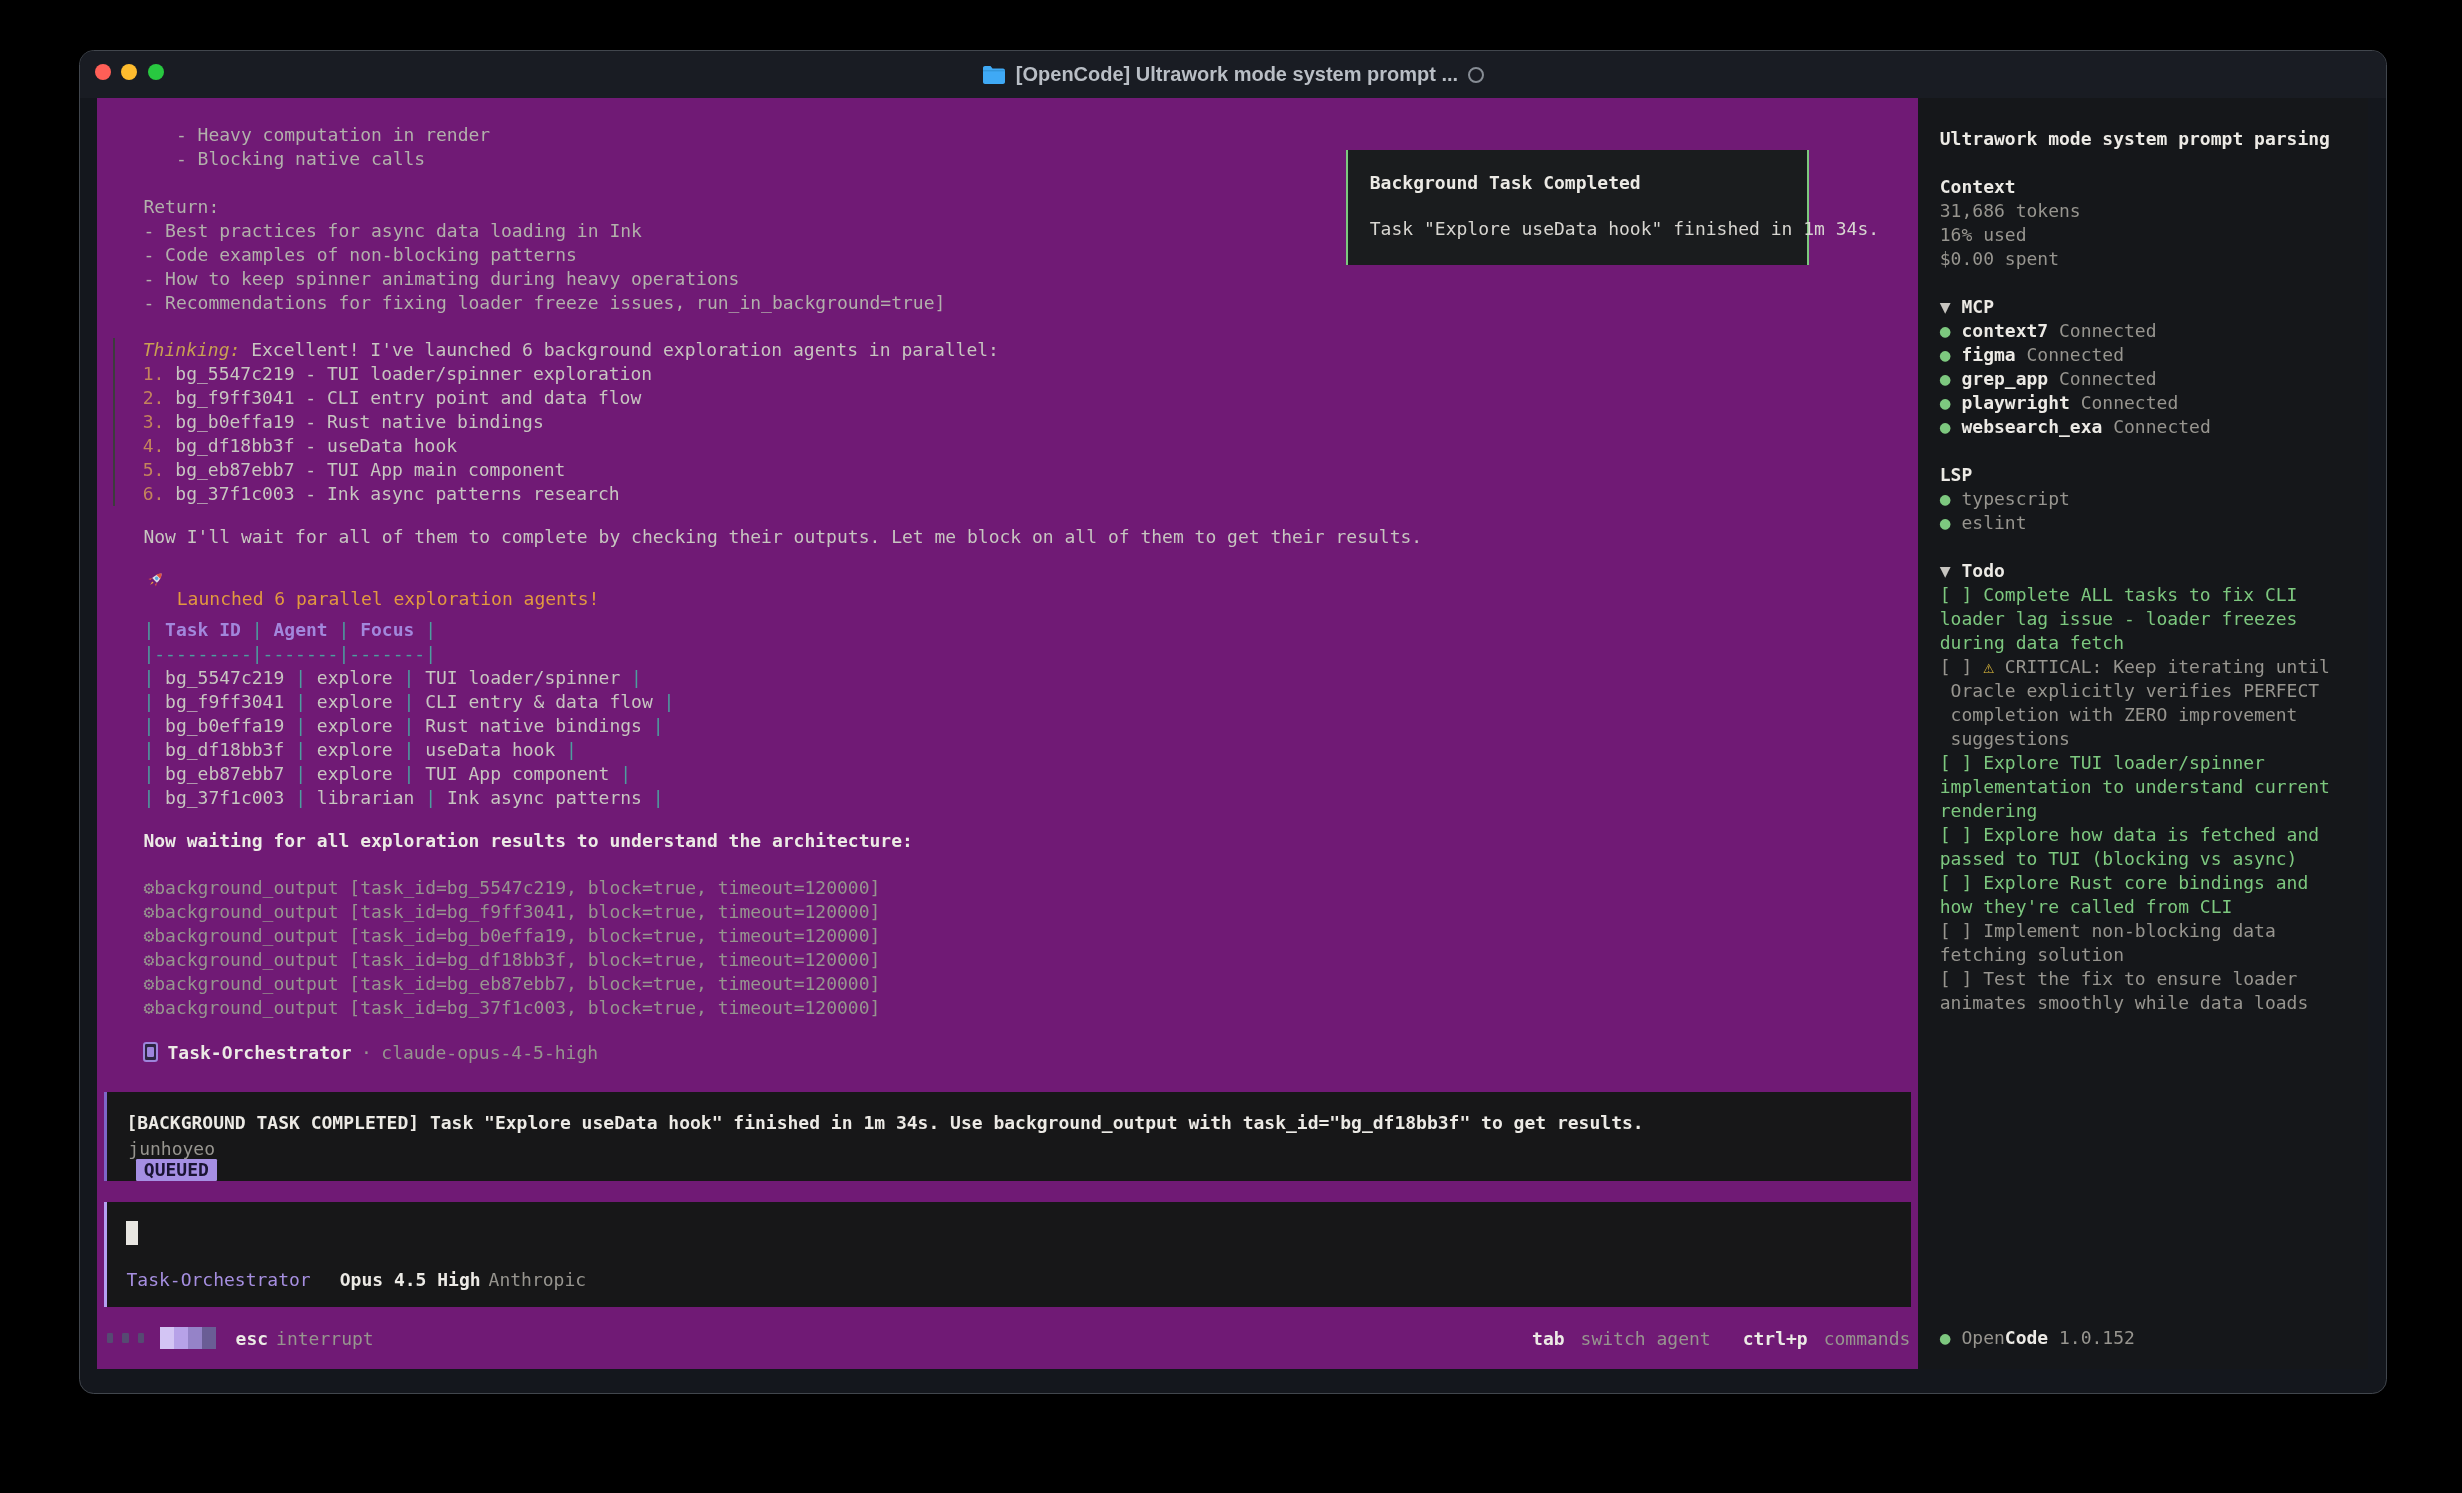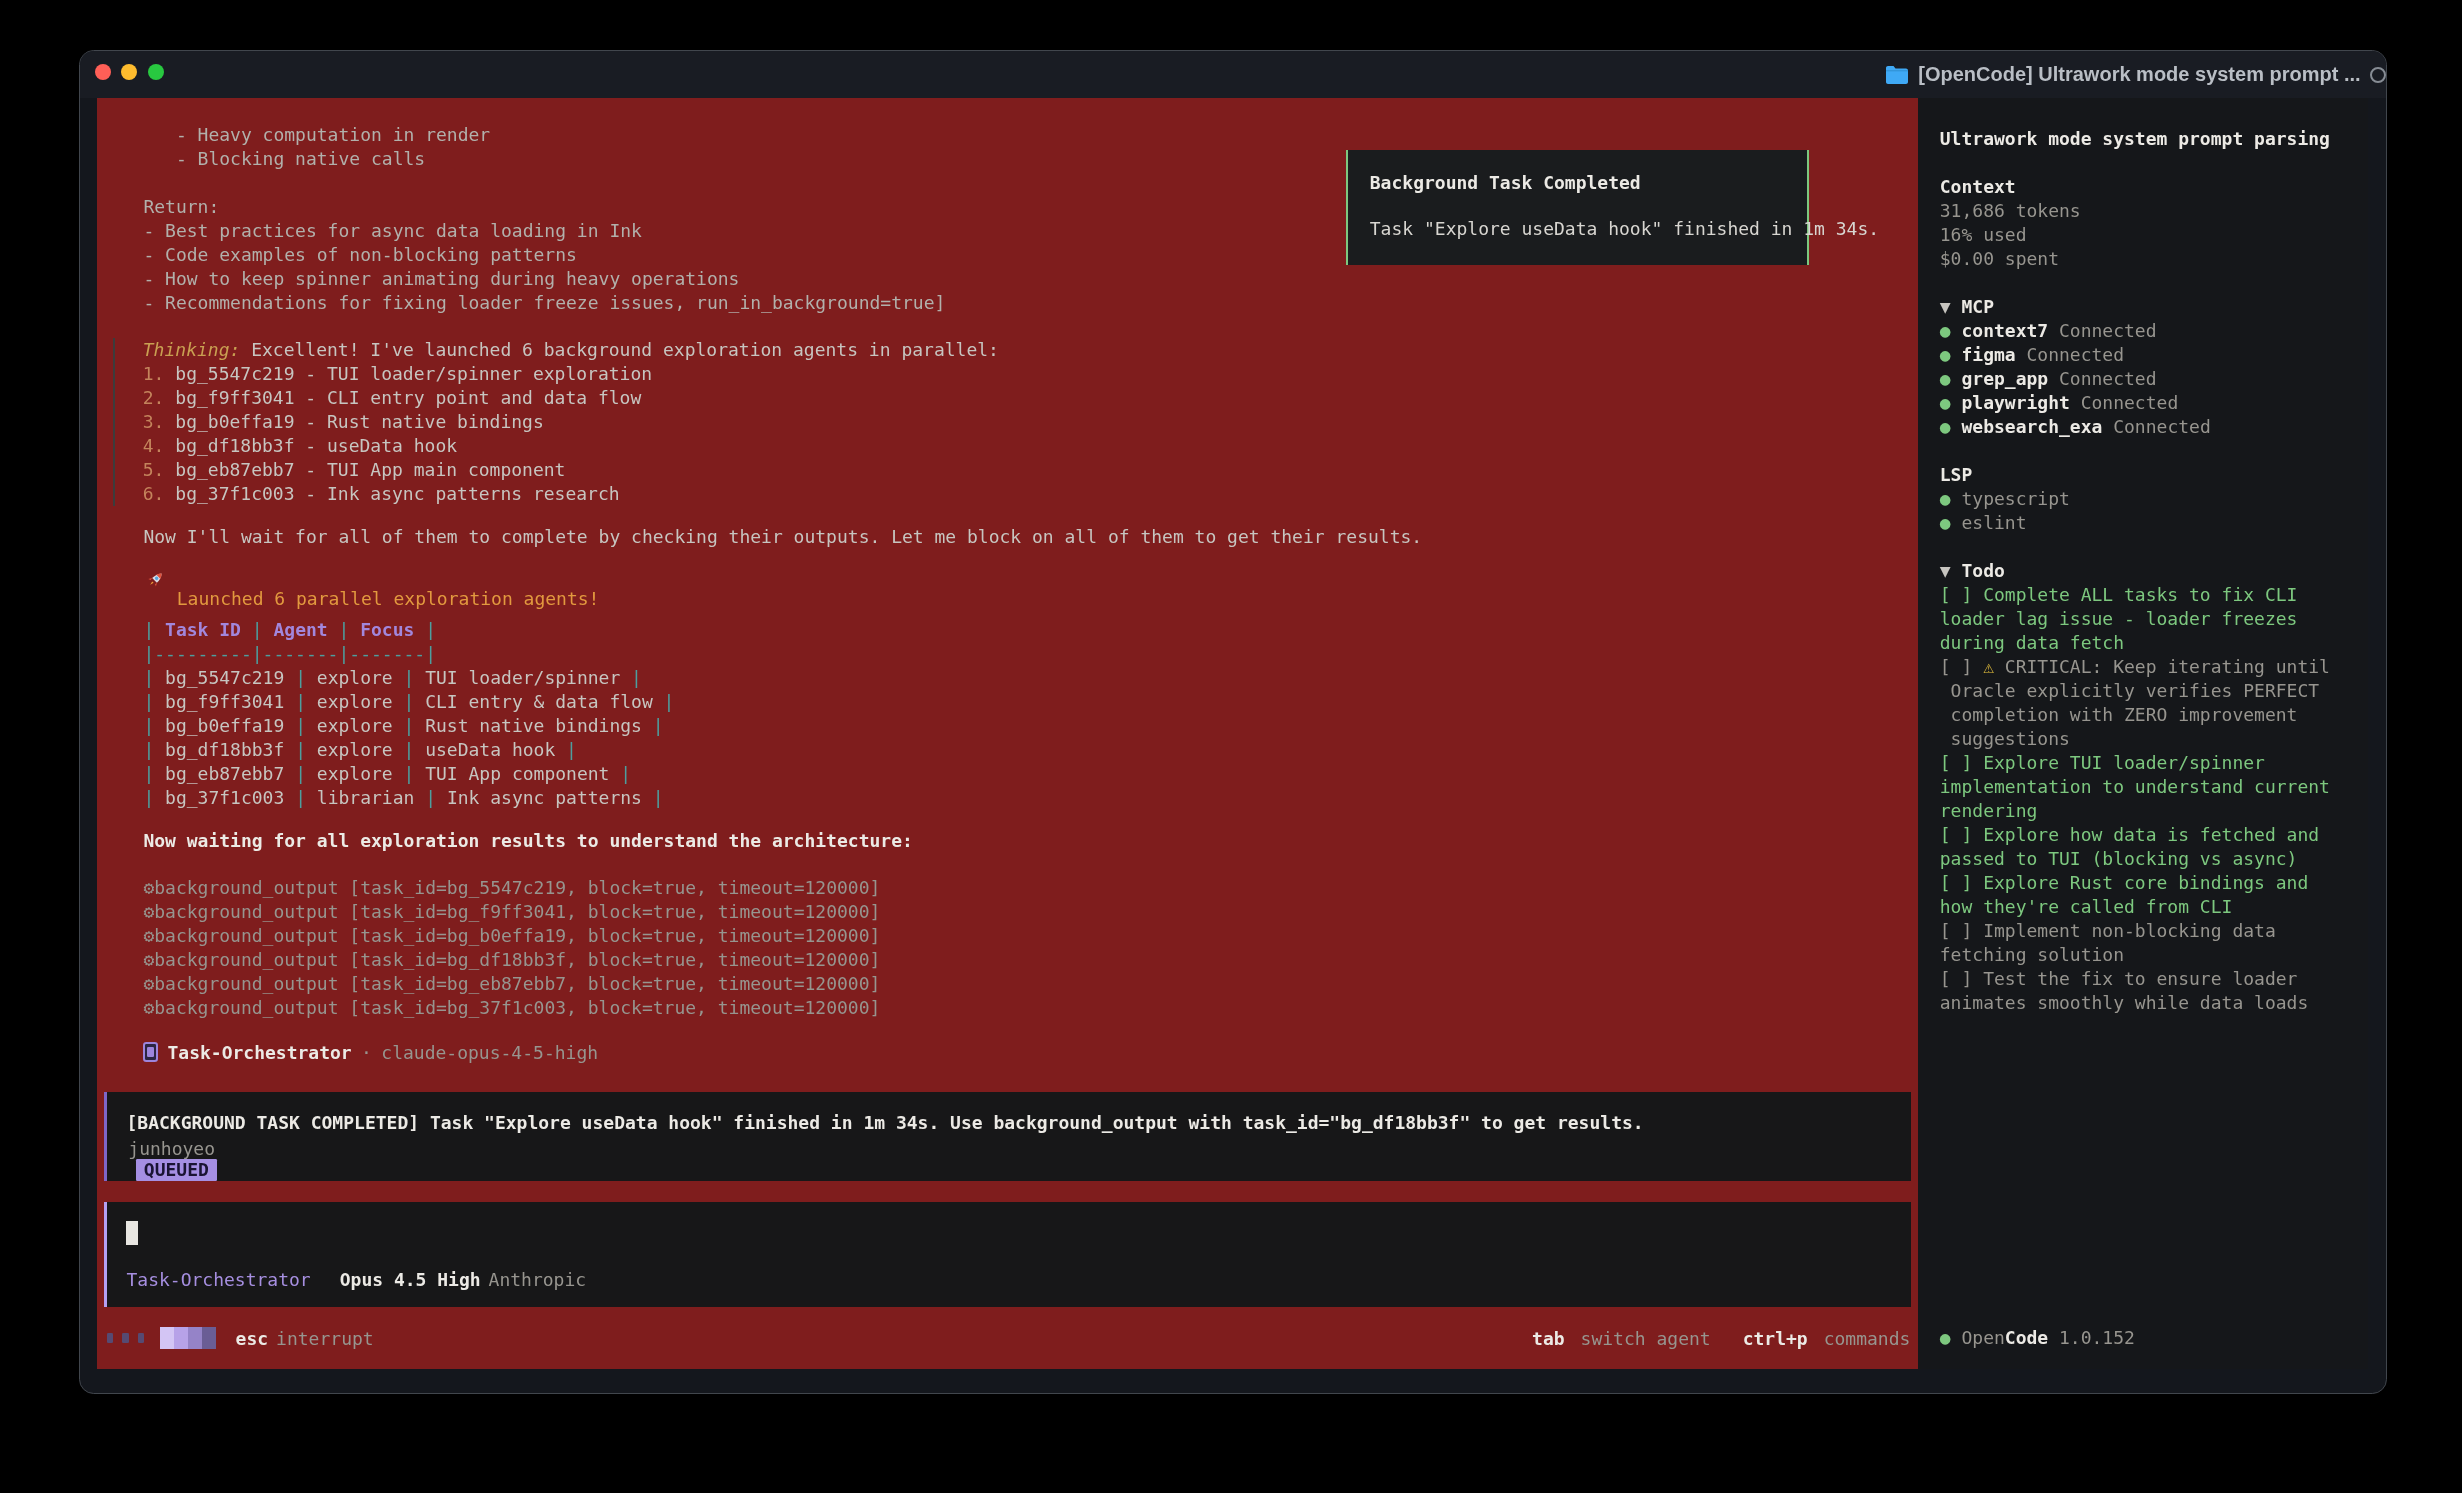--- a/index.html
+++ b/index.html
@@ -1,26 +1,26 @@
 <!DOCTYPE html>
 <html style="font-size:10.7px"><head>
 <meta charset="utf-8">
 <style>
   html,body{margin:0;padding:0;background:#000;}
   body{width:2462px;height:1493px;position:relative;font-family:"DejaVu Sans Mono","Liberation Mono",monospace;font-size:18px;}
   .window{position:absolute;left:79px;top:50px;width:2308px;height:1344px;background:#14171d;border:1.3px solid #41464d;border-radius:14.7px;box-sizing:border-box;overflow:hidden;}
-  .titlebar{position:absolute;left:0;top:0;width:100%;height:47px;background:#191c23;display:flex;align-items:center;justify-content:flex-end;}
+  .titlebar{position:absolute;left:0;top:0;width:100%;height:47px;background:#191c23;display:flex;align-items:center;justify-content:center;}
   .traffic{position:absolute;top:13.4px;width:16px;height:16px;border-radius:50%;}
   .t-close{left:14.7px;background:#ff5f57;}
   .t-min{left:41px;background:#febc2e;}
   .t-zoom{left:68px;background:#28c840;}
   .title-wrap{display:flex;align-items:center;gap:9.4px;font-family:"Liberation Sans",sans-serif;font-weight:bold;font-size:20px;color:#b9bec5;}
   .busy-circle{display:inline-block;width:12px;height:12px;border:2px solid #868c94;border-radius:50%;}
   .content{position:absolute;left:17.4px;top:47px;width:2271px;height:1271px;}
-  .main-pane{position:absolute;left:0;top:0;width:1821px;height:1271px;background:#7f1d1d;overflow:hidden;}
+  .main-pane{position:absolute;left:0;top:0;width:1821px;height:1271px;background:#701a75;overflow:hidden;}
   .sidebar{position:absolute;left:1821px;top:0;width:450px;height:1271px;background:#15171a;overflow:hidden;}
   .line{height:24px;line-height:24px;white-space:pre;}
   .seg.fg{color:#c7c5c0;}
   .seg.dim{color:#97958f;}
   .seg.dim2{color:#b2b0ab;}
   .seg.bold{color:#eceae5;font-weight:bold;}
   .seg.green{color:#7dc87f;}
   .seg.warn{color:#e7c23e;}
   .seg.teal{color:#4d9e9e;}
   .seg.purpleb{color:#a287dc;font-weight:bold;}

